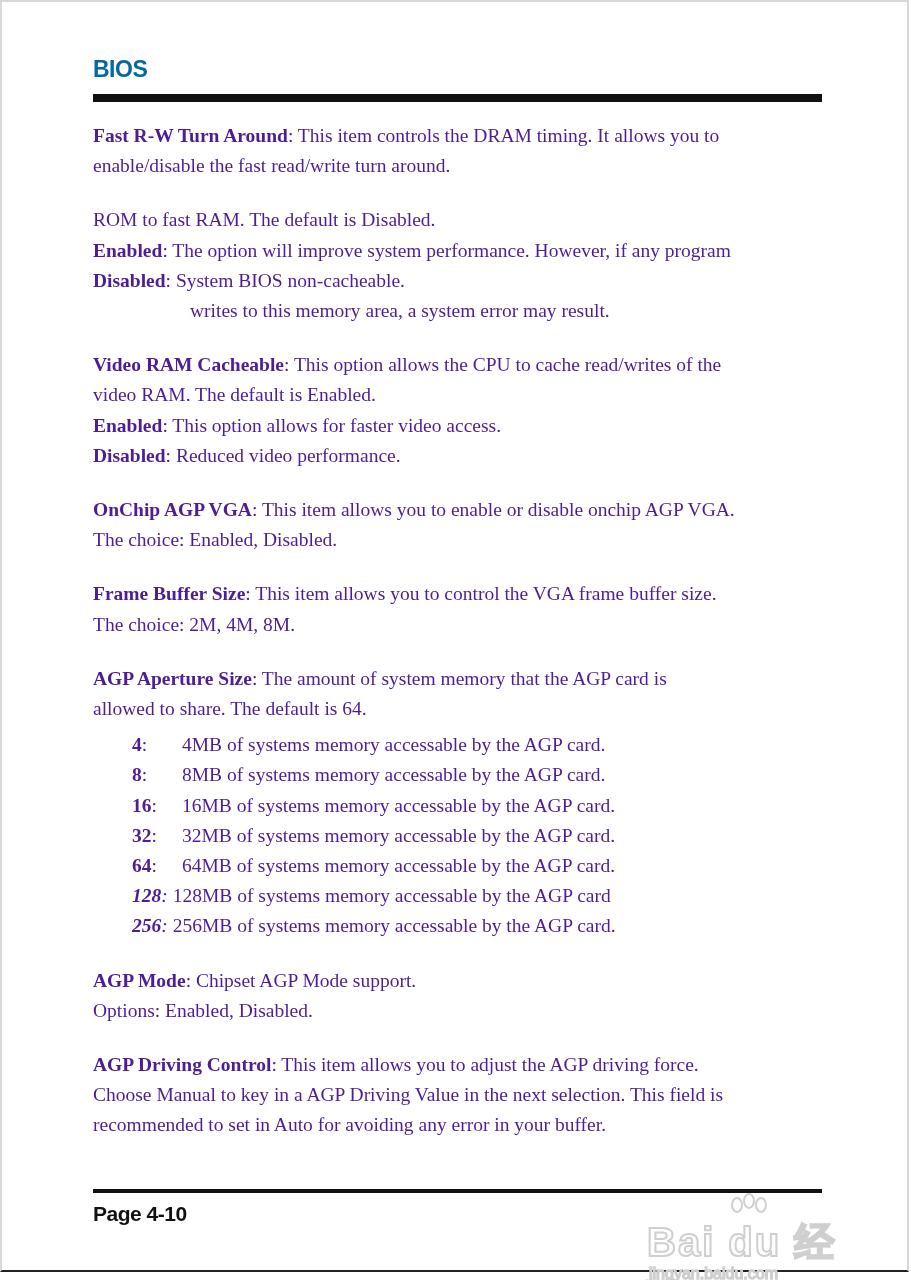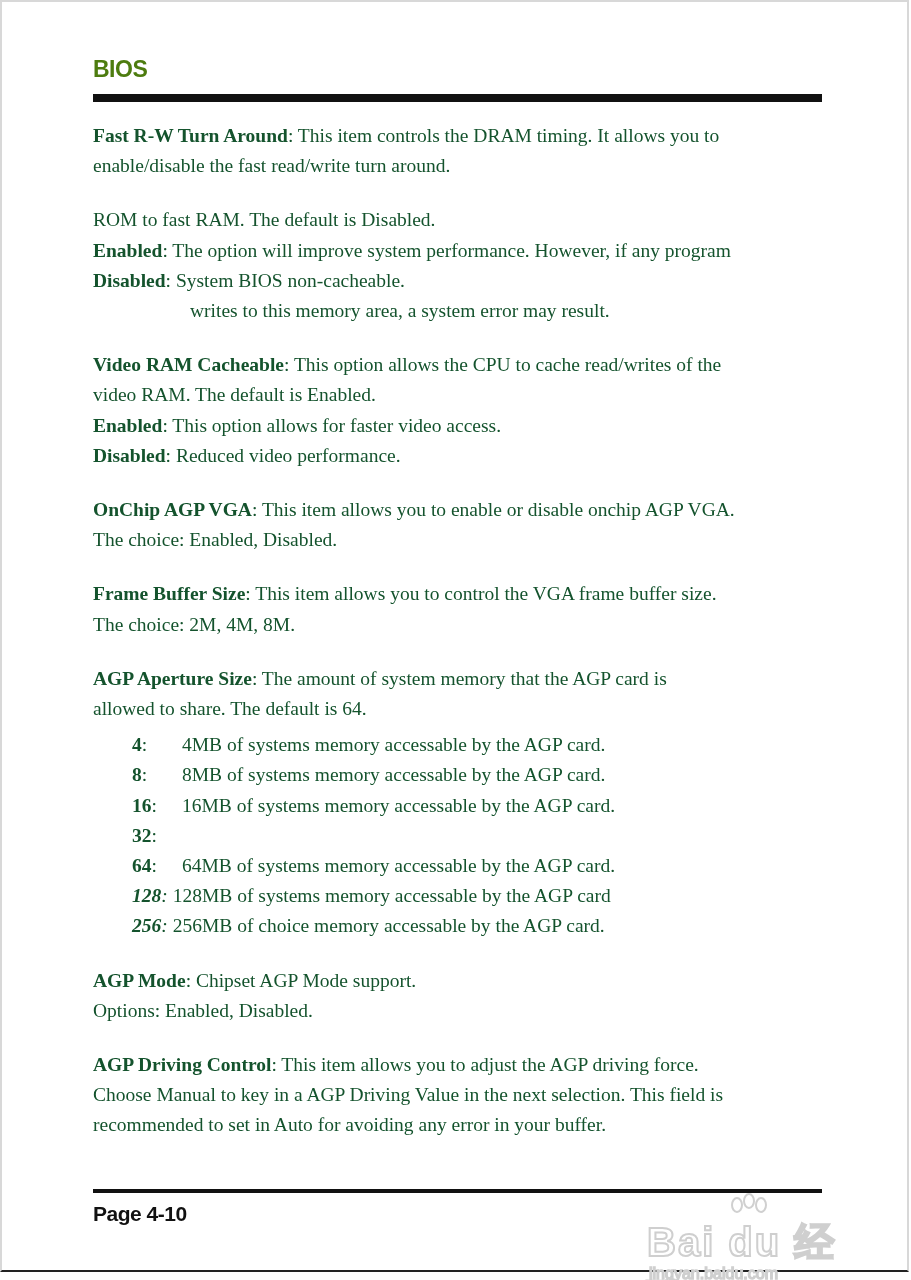--- a/index.html
+++ b/index.html
@@ -6,28 +6,28 @@
   body { width: 911px; height: 1280px; position: relative; overflow: hidden; }
   .page {
     position: absolute; left: 0; top: 0; width: 909px; height: 1272px;
     border-left: 2px solid #d8d8d8; border-top: 2px solid #d8d8d8;
     border-right: 2px solid #d8d8d8; border-bottom: 2px solid #222;
     box-sizing: border-box; background: #fff;
   }
   .header-title {
     position: absolute; left: 91px; top: 54px;
     font-family: "Liberation Sans", sans-serif; font-weight: bold;
-    font-size: 23px; color: #4d7c0f; letter-spacing: -0.5px;
+    font-size: 23px; color: #0369a1; letter-spacing: -0.5px;
   }
   .header-rule {
     position: absolute; left: 91px; top: 92px; width: 729px; height: 8px; background: #111;
   }
   .content {
     position: absolute; left: 91px; top: 119px; width: 740px;
-    font-family: "Liberation Serif", serif; font-size: 19.5px; line-height: 30.2px; color: #14532d;
+    font-family: "Liberation Serif", serif; font-size: 19.5px; line-height: 30.2px; color: #4c1d95;
   }
   .content b { font-weight: bold; }
   .section { margin: 0 0 24px 0; }
   .line { white-space: nowrap; }
   .indent { padding-left: 97px; }
   .size-list { margin-top: 6px; }
   .size-row { white-space: nowrap; padding-left: 39px; display: flex; }
   .size-key { display: inline-block; width: 50px; }
   .size-key.wide { width: auto; margin-right: 5px; font-style: italic; }
   .footer-rule {
@@ -96,32 +96,33 @@
         <div class="size-row">
             <span class="size-key"><b>8</b>:</span>
             <span>8MB of systems memory accessable by the AGP card.</span>
           </div>
         <div class="size-row">
             <span class="size-key"><b>16</b>:</span>
             <span>16MB of systems memory accessable by the AGP card.</span>
           </div>
         <div class="size-row">
             <span class="size-key"><b>32</b>:</span>
+            <span>32MB of systems memory accessable by the AGP card.</span>
           </div>
         <div class="size-row">
             <span class="size-key"><b>64</b>:</span>
             <span>64MB of systems memory accessable by the AGP card.</span>
           </div>
         <div class="size-row">
             <span class="size-key wide"><b>128</b>:</span>
             <span>128MB of systems memory accessable by the AGP card</span>
           </div>
         <div class="size-row">
             <span class="size-key wide"><b>256</b>:</span>
-            <span>256MB of choice memory accessable by the AGP card.</span>
+            <span>256MB of systems memory accessable by the AGP card.</span>
           </div>
       </div>
     </div>
 
     <div class="section">
       <div class="line"><b>AGP Mode</b><span>: Chipset AGP Mode support.</span></div>
       <div class="line">Options: Enabled, Disabled.</div>
     </div>
 
     <div class="section">

